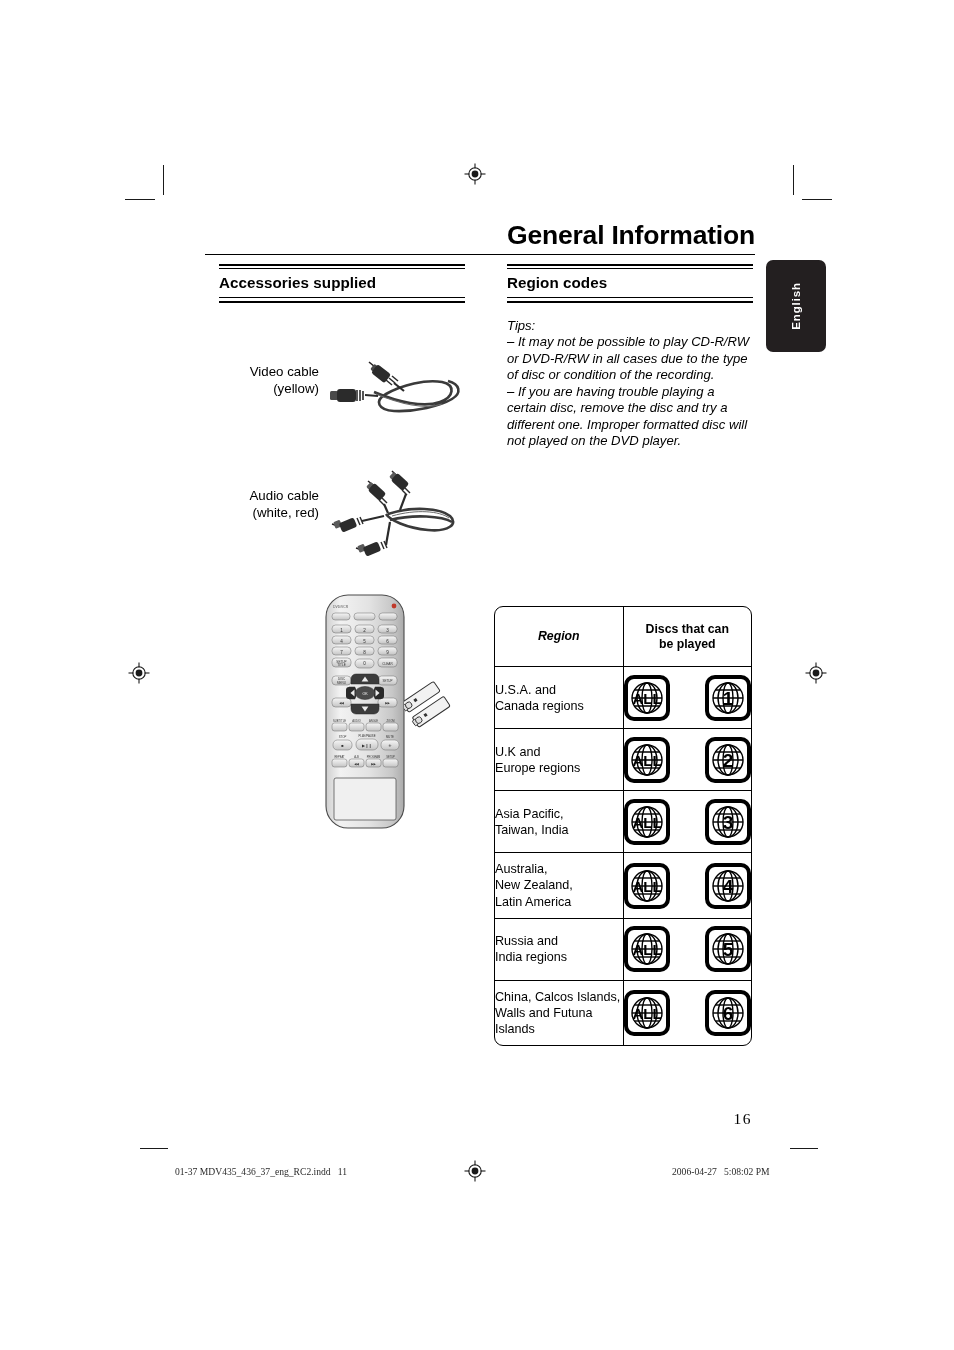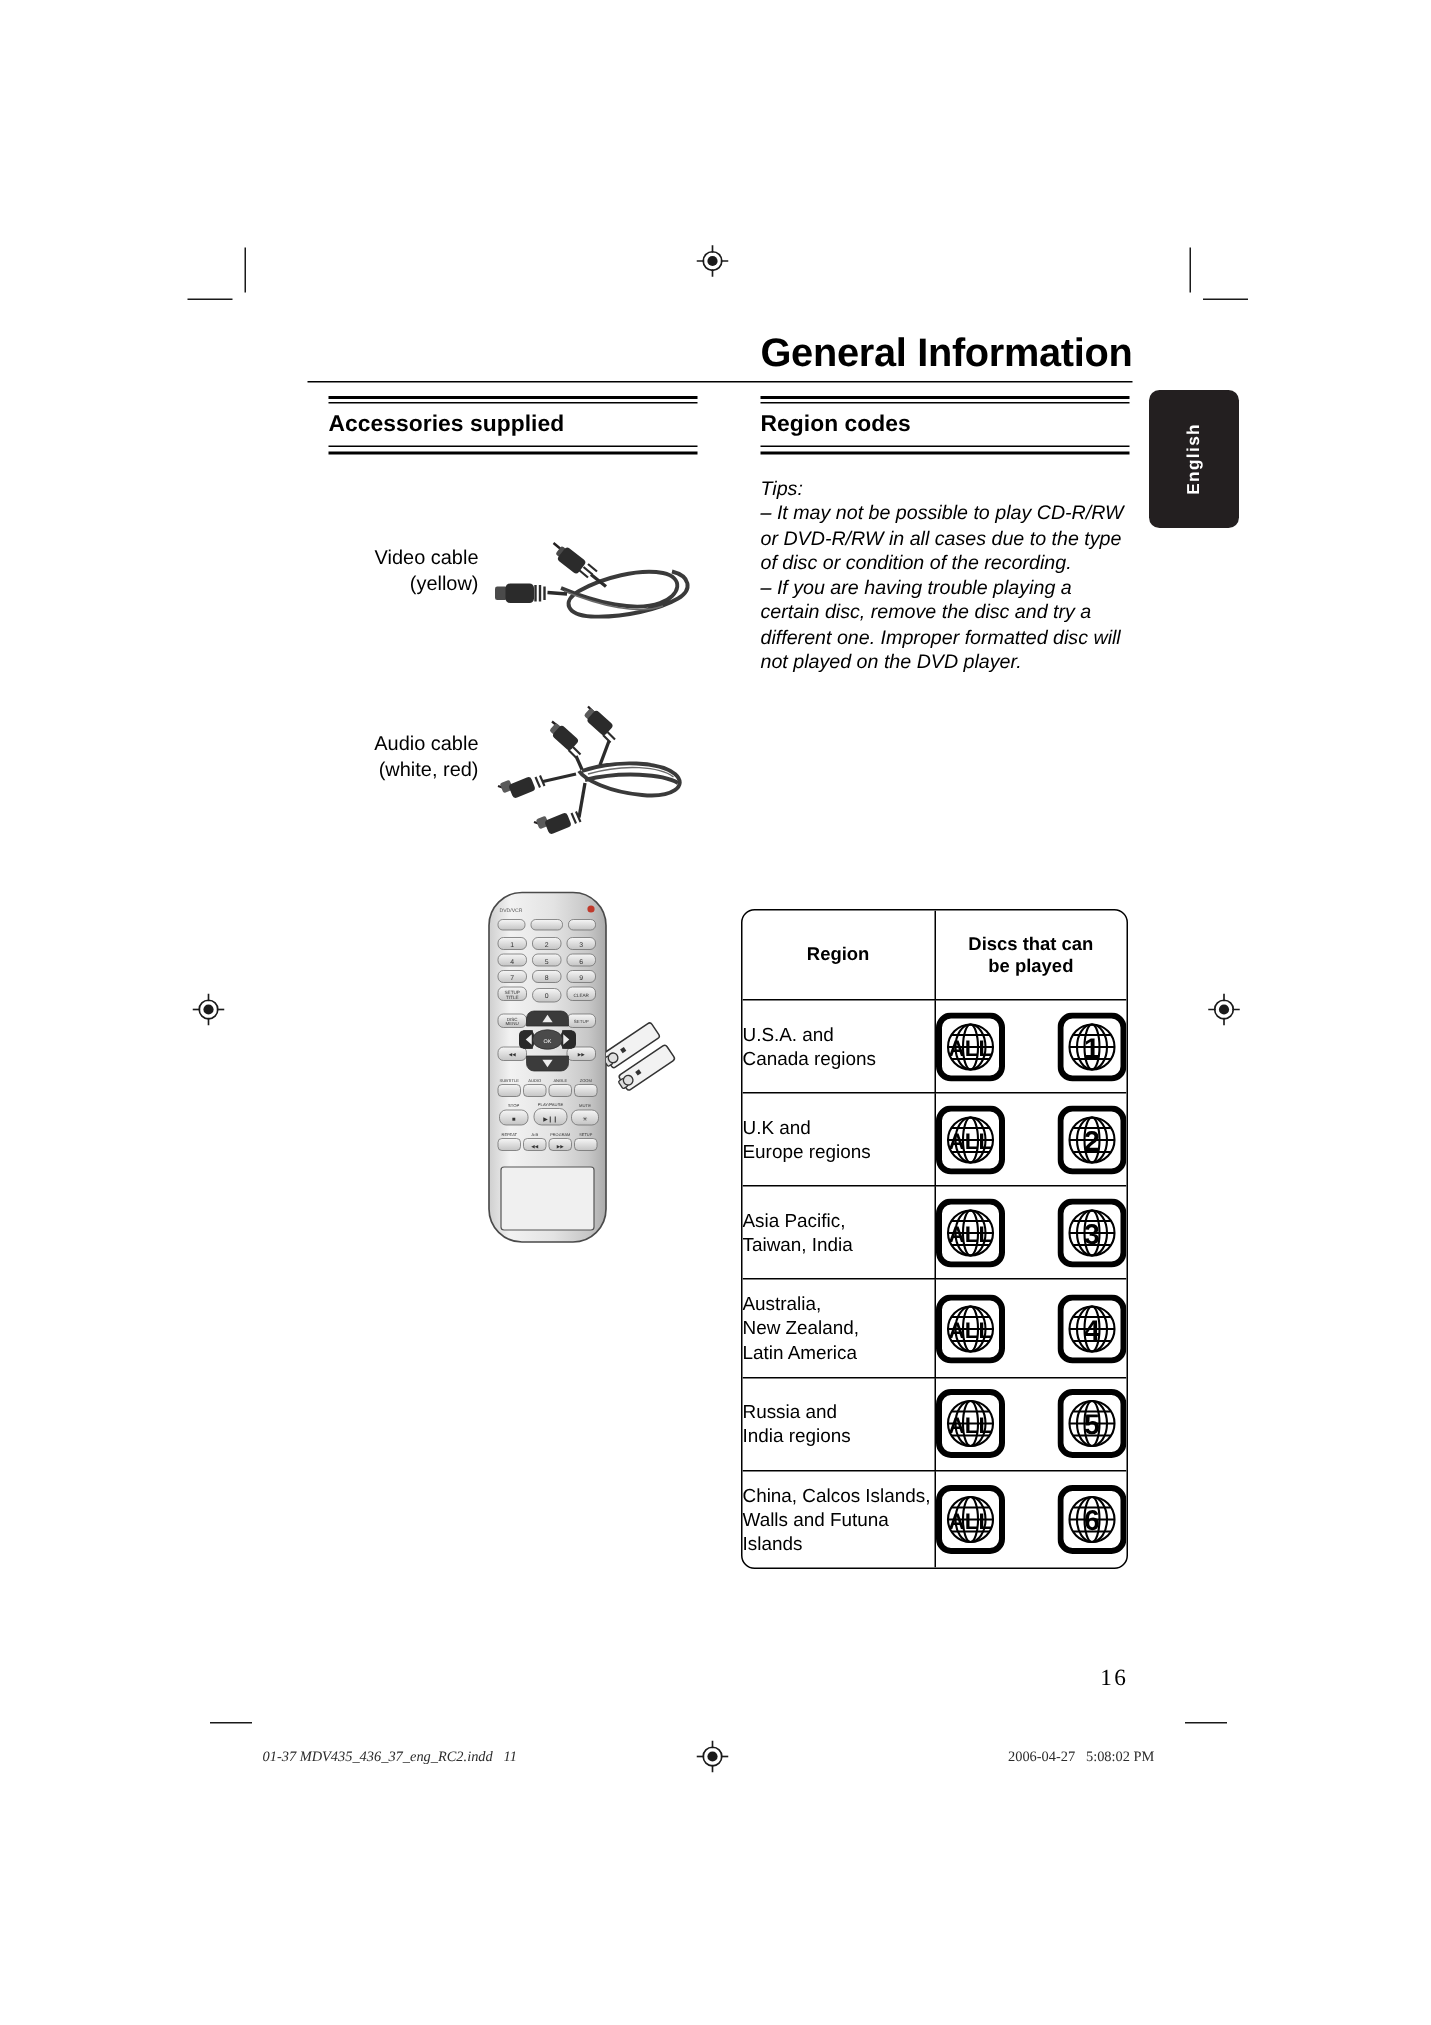--- a/index.html
+++ b/index.html
@@ -123,21 +123,21 @@
   #region-table tr > *:first-child { border-left: 0; }
   #region-table tr > *:last-child  { border-right: 0; }
   #region-table tr:first-child > * { border-top: 0; }
   #region-table tr:last-child > *  { border-bottom: 0; }
   #region-table th {
     font-size: 12.3px; font-weight: bold;
     text-align: center;
     padding: 8px 4px;
     line-height: 14.5px;
   }
-  .col-region { width: 50%; }
+  .col-region { width: 50%; font-style: italic; }
   .col-discs  { width: 50%; }
   td.region-name {
     font-size: 12.6px;
     line-height: 16.2px;
     padding: 6px 6px 6px 8px;
     white-space: pre-line;
     vertical-align: middle;
   }
   td.discs {
     text-align: center;
@@ -182,21 +182,21 @@
   }
 
   
   .footer-txt {
     position: absolute;
     font-family: "Liberation Serif", serif;
     font-size: 9.6px;
     color: #2b2b2b;
     white-space: pre;
   }
-  #footer-left  { left: 175px; top: 1166px; font-style: italic; }
+  #footer-left  { left: 175px; top: 1166px; }
   #footer-right { left: 672px; top: 1166px; }
   #footer-rule-left {
     position: absolute; left: 140px; top: 1148px;
     width: 28px; height: 1.3px; background: #1a1a1a;
   }
   #footer-rule-right {
     position: absolute; left: 790px; top: 1148px;
     width: 28px; height: 1.3px; background: #1a1a1a;
   }
 </style>

